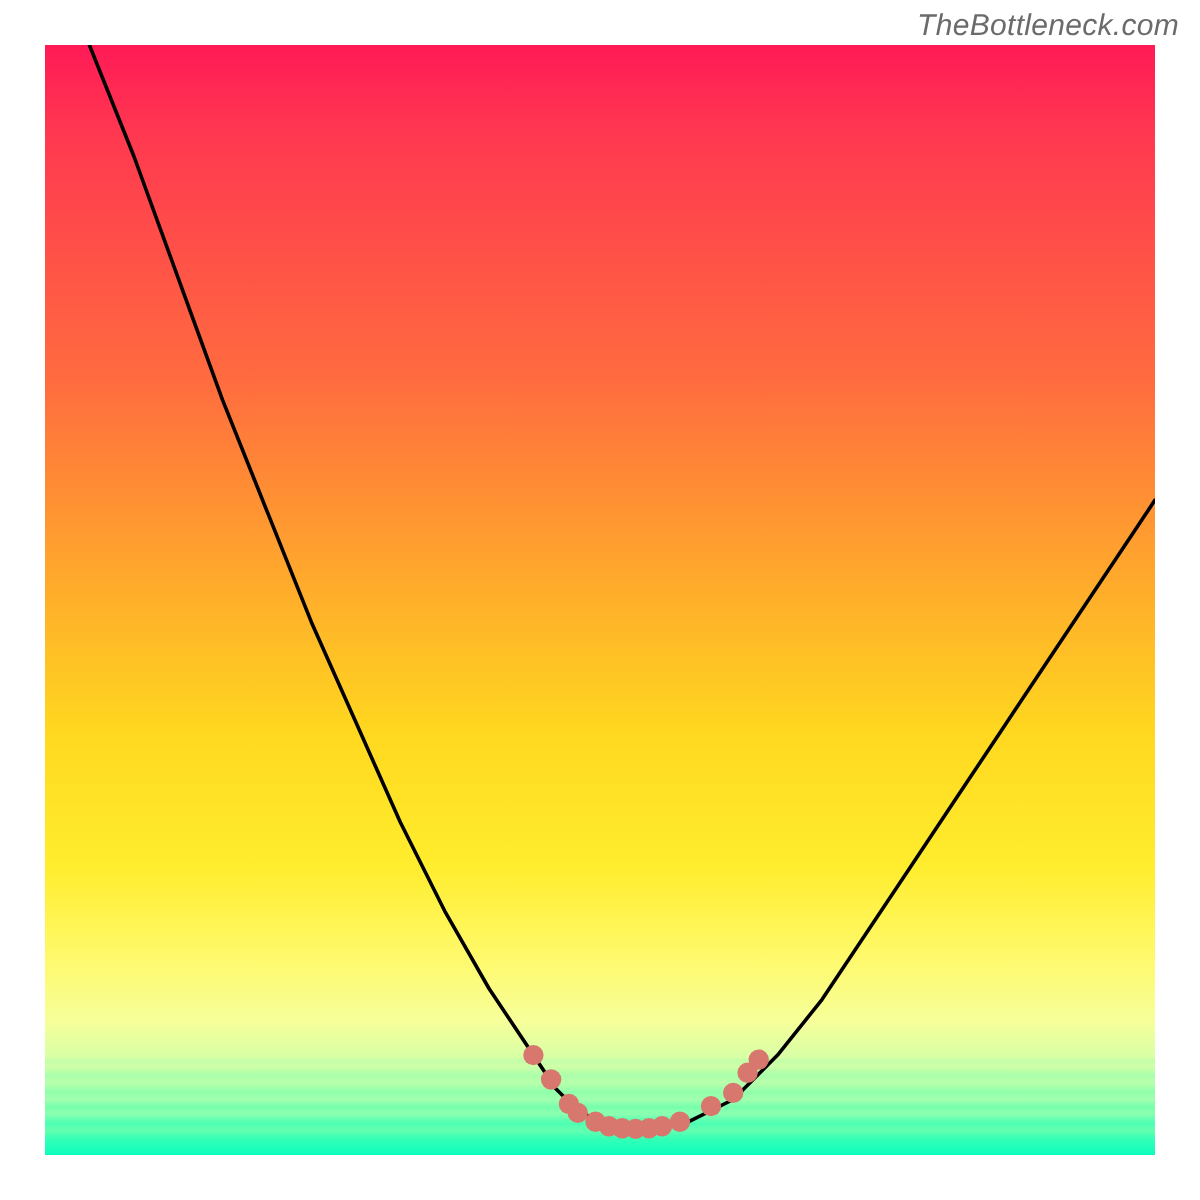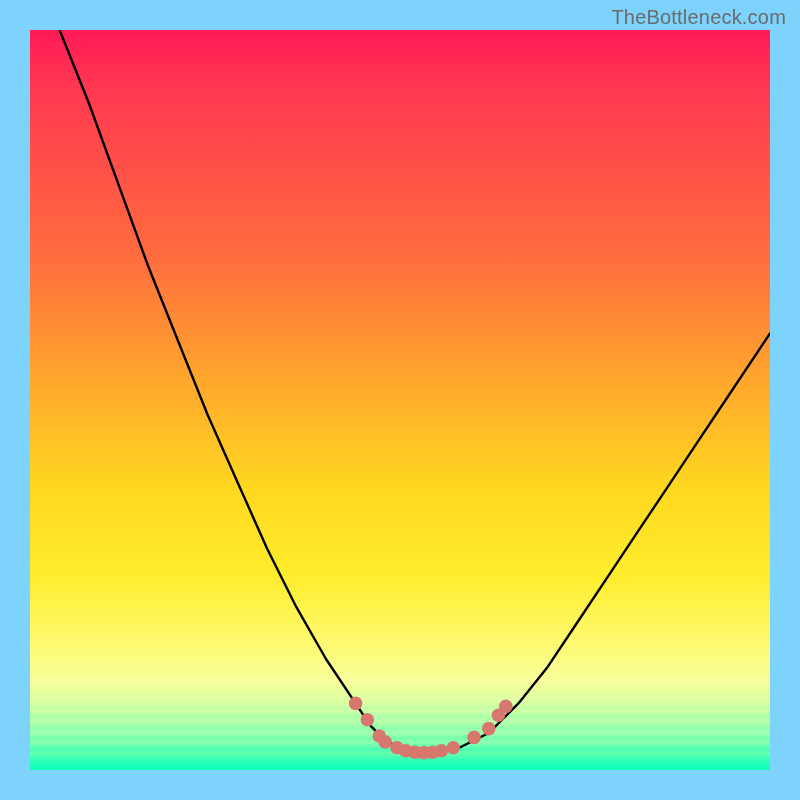--- a/index.html
+++ b/index.html
@@ -10,21 +10,22 @@
     overflow: hidden;
     background: #000;
     font-family: Arial, Helvetica, sans-serif;
   }
   .frame {
     position: absolute;
     left: 0;
     top: 0;
     width: 800px;
     height: 800px;
-    background: #7dd3fc;
+    background: #ffffff;
+    font-style: italic;
   }
   .plot {
     position: absolute;
     left: 30px;
     top: 30px;
     width: 740px;
     height: 740px;
     overflow: hidden;
   }
   .gradient {

